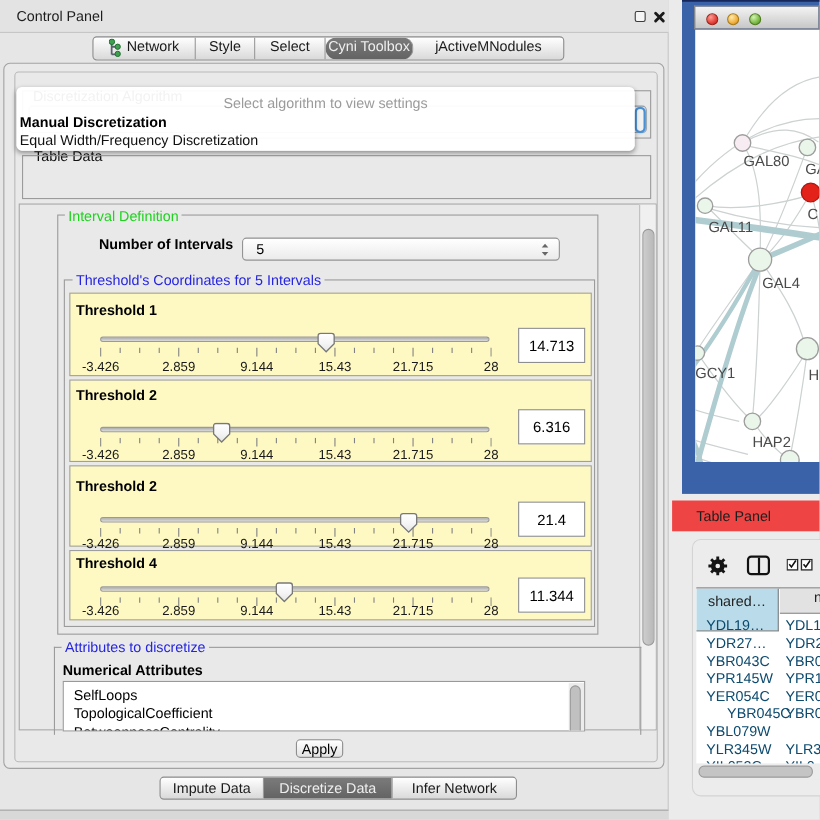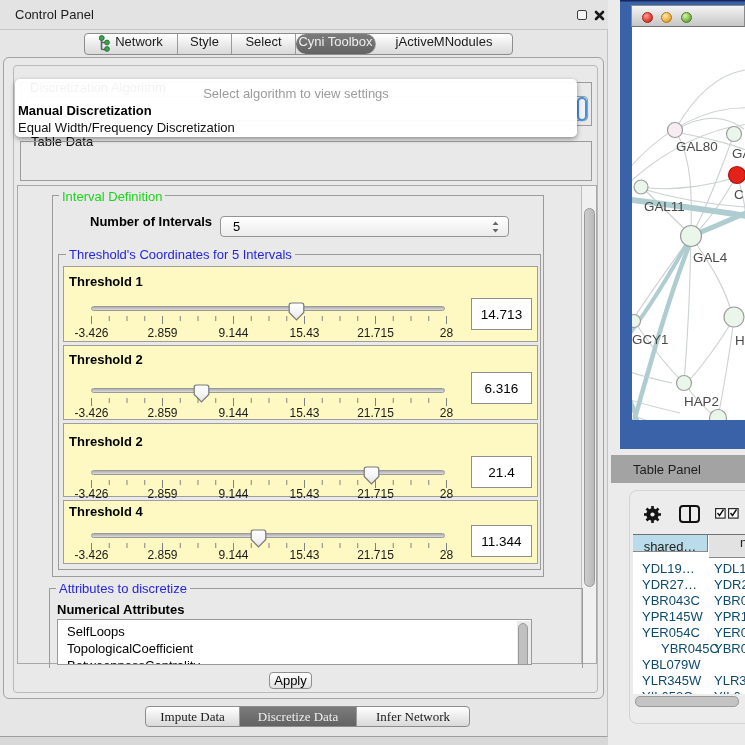--- a/index.html
+++ b/index.html
@@ -92,42 +92,42 @@
   background:#c0c0c0; border:1px solid #9a9a9a; border-radius:5px; }
 
 
 #apply { left:269px; top:672px; width:43px; height:17px; background:linear-gradient(#ffffff,#e2e2e2);
   border:1px solid #8e8e8e; border-radius:4px; font-size:13px; color:#000;
   display:flex; align-items:center; justify-content:center; }
 #btabs { left:145px; top:706px; height:21px; display:flex; border:1px solid #8d8d8d;
   border-radius:4px; overflow:hidden; background:linear-gradient(#ffffff,#d9d9d9);
   font-size:13px; color:#1a1a1a; }
 #btabs .seg { display:flex; align-items:center; justify-content:center;
-  border-right:1px solid #9a9a9a; height:100%;font-family:Liberation Serif, serif; }
+  border-right:1px solid #9a9a9a; height:100%; }
 #btabs .seg:last-child { border-right:none; }
 #btabs .sel { background:linear-gradient(#7b7b7b,#636363); color:#efefef; }
 
 
 #right { left:608px; top:0; width:137px; height:745px; background:#ebebeb; }
 #netwin { left:12px; top:0; width:125px; height:449px; background:#3a62a8;
   box-shadow:inset 0 1.5px 0 #16275c; }
 #net-title { left:11px; top:5px; width:114px; height:22px;
   background:linear-gradient(#f4f4f4,#c6c6c6); border:1px solid #8a8a8a; border-bottom-color:#6f6f6f; }
 .tl { position:absolute; top:5.5px; width:11px; height:11px; border-radius:50%; }
 #net-content { left:12px; top:27px; width:113px; height:393px; background:#ffffff; overflow:hidden; }
 
-#tp-bar { left:3px; top:455px; width:134px; height:28px; background:#a3a3a3; }
+#tp-bar { left:3px; top:455px; width:134px; height:28px; background:#ef4444; }
 #tp-bar .t { left:22px; top:7px; font-size:13px; color:#1d1d1d; }
 #tp-panel { left:21px; top:490px; width:130px; height:234px; background:#ececec;
   border:1px solid #d4d4d4; border-radius:8px; }
 
 
 #tbl { left:25px; top:534px; width:120px; height:160px; overflow:hidden; background:#fff;
   border-top:1px solid #6f6f6f; }
-#tbl .h1 { position:absolute; left:0; top:0; width:75px; height:17px; background:#badcea;
+#tbl .h1 { position:absolute; left:0; top:0; width:75px; height:39px; background:#badcea;
   border-right:1px solid #7d7d7d; border-bottom:1px solid #8a8a8a;
   font-size:13px; color:#222; text-align:center; line-height:23px; }
 #tbl .h2 { position:absolute; left:76px; top:0; width:48px; height:23px; background:#e2e2e2;
   border-bottom:1px solid #8a8a8a; font-size:13px; color:#222; }
 #tbl .r { position:absolute; font-size:13px; color:#0c4a6e; white-space:pre; }
 #hsb { left:25px; top:695px; width:120px; height:14px; background:#ececec; }
 #hsb .th { position:absolute; left:2px; top:1px; width:104px; height:11px;
   background:#c4c4c4; border:1px solid #9b9b9b; border-radius:5px; }
 </style>
 </head>

